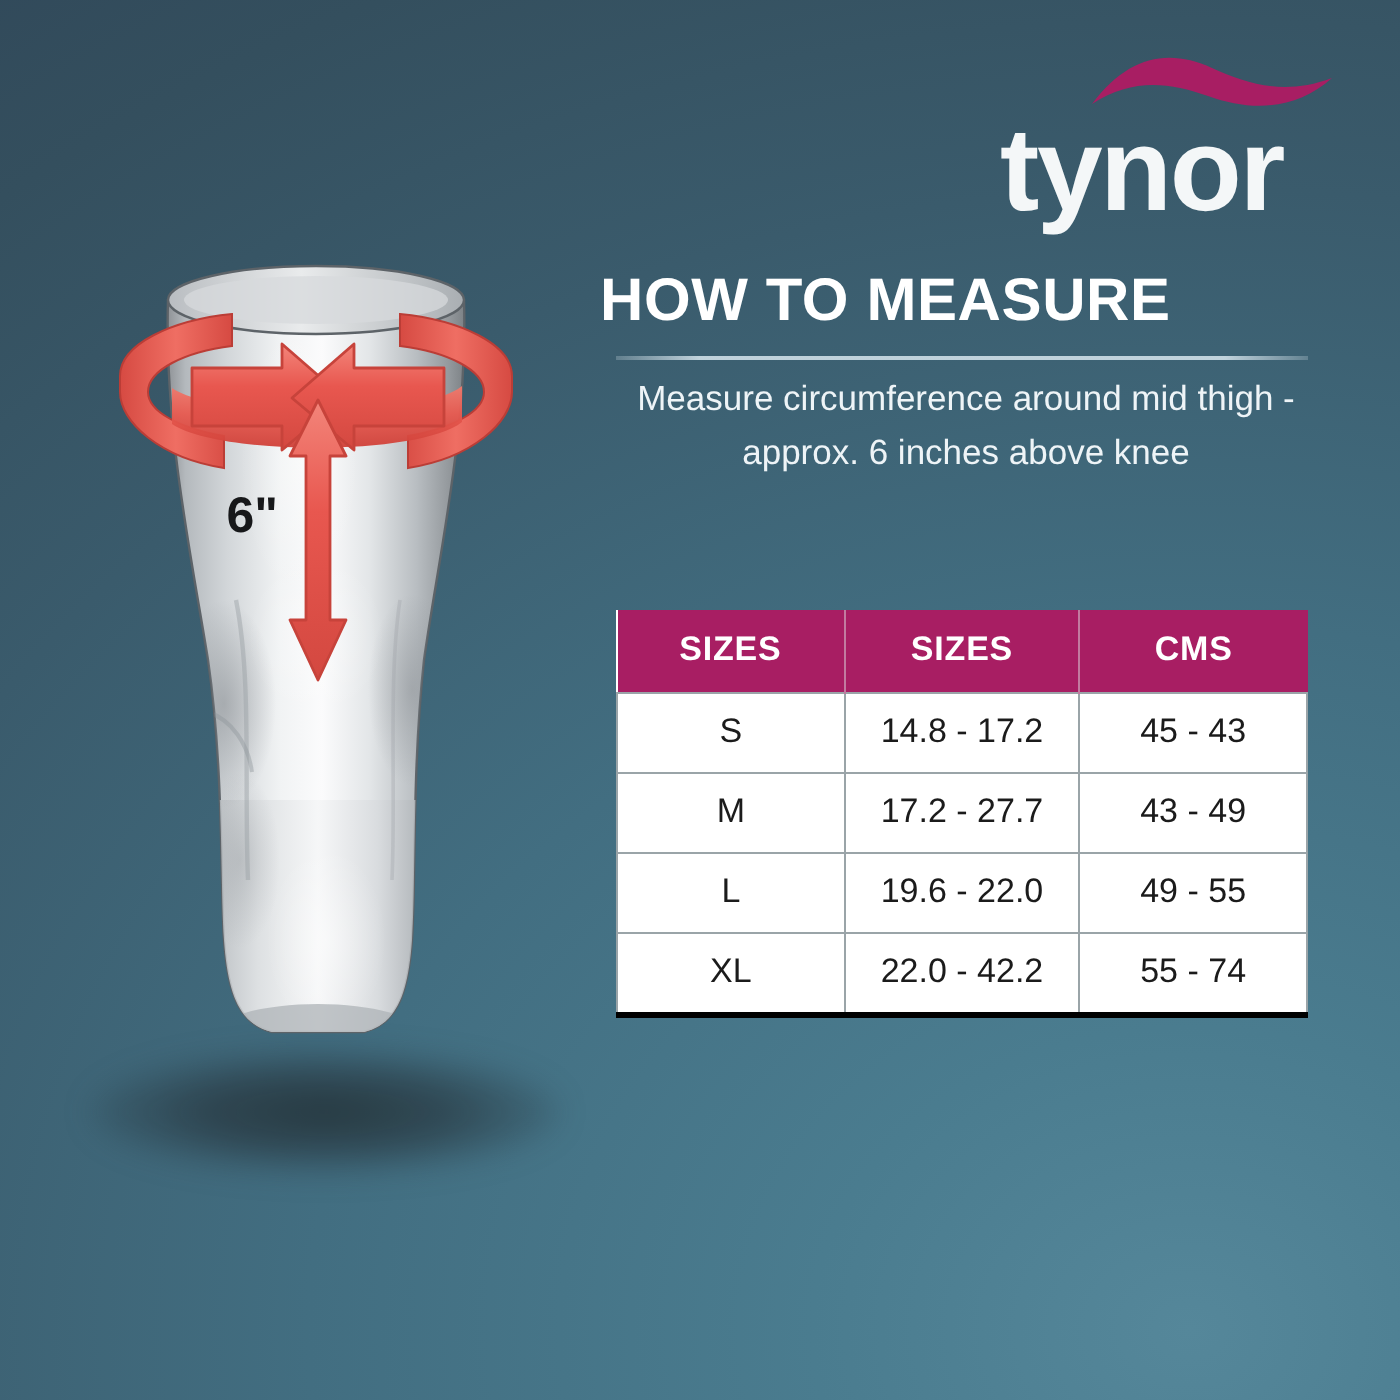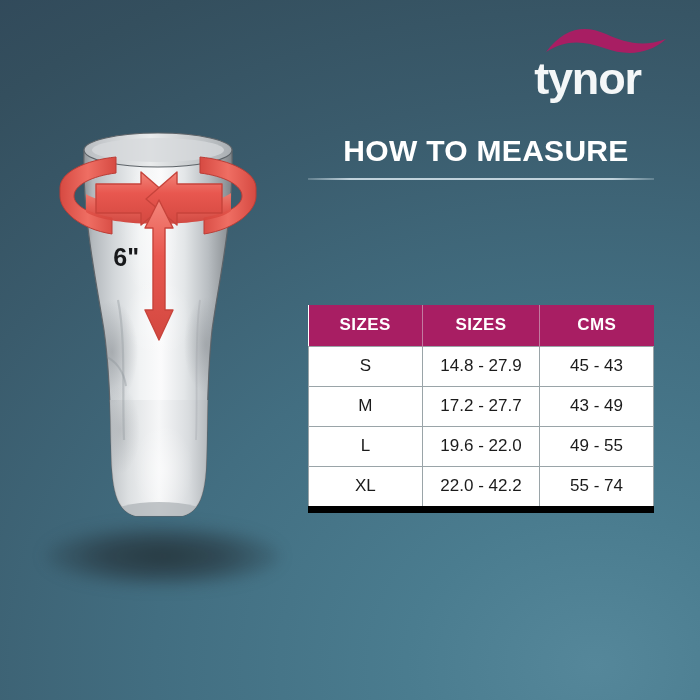--- a/index.html
+++ b/index.html
@@ -19,31 +19,29 @@
   }
 
   
   #logo-block {
     position:absolute; left:500px; top:22px;
     width:175px; height:85px;
   }
   #logo-swoosh { position:absolute; left:44px; top:0px; width:125px; height:40px; }
   #logo-wordmark {
     position:absolute; left:0; top:34px; width:175px;
-    text-align:center;
-    font-size:45px; font-weight:700;
+    font-size:59px; font-weight:700;
     letter-spacing:-1.2px;
     color:#f4f7f8;
     line-height:1;
   }
 
   
   #heading {
-    position:absolute; left:312px; top:136px; width:348px;
-    text-align:center;
+    position:absolute; left:300px; top:136px; width:348px;
     font-size:30px; font-weight:700;
     letter-spacing:0.3px;
     color:#ffffff;
     line-height:1;
   }
   #heading-divider {
     position:absolute; left:308px; top:178px; width:346px; height:2px;
     background:linear-gradient(to right, rgba(210,225,232,.25), rgba(215,230,238,.85) 12%, rgba(215,230,238,.85) 88%, rgba(210,225,232,.25));
   }
   #subtext {
@@ -73,21 +71,21 @@
   }
   #size-table td {
     color:#1b1b1b;
     font-size:17px;
     font-weight:400;
     text-align:center;
     padding:9px 0 10px;
     border:1px solid #9aa4a8;
     background:#ffffff;
   }
-  #size-table tr:last-child td { border-bottom:7px solid #000000; }
+  #size-table tr:last-child td { border-bottom:3px solid #000000; }
   #size-table col.c-size   { width:33%; }
   #size-table col.c-inches { width:34%; }
   #size-table col.c-cms    { width:33%; }
   .th-sep { border-right:1px solid #c27ba0 !important;margin-top:32px; }
 
   
   #leg-figure { position:absolute; left:0; top:0; width:310px; height:640px; }
 
   
   #leg-shadow {
@@ -105,20 +103,21 @@
 
   <div id="logo-block">
     <svg id="logo-swoosh" viewBox="0 0 125 40">
       <path d="M2,30 C20,6 40,2 62,12 C80,20 98,26 122,17 C104,33 82,34 60,26 C40,19 22,17 2,30 Z" fill="#a81e63"></path>
     </svg>
     <div id="logo-wordmark">tynor</div>
   </div>
 
   <div id="heading">HOW TO MEASURE</div>
   <div id="heading-divider"></div>
+  <div id="subtext">Measure circumference around mid thigh - approx. 6 inches above knee</div>
 
   <div id="leg-shadow"></div>
 
   <svg id="leg-figure" viewBox="0 0 310 640">
     <defs>
 
       <linearGradient id="gLimb" x1="0" y1="0" x2="1" y2="0">
         <stop offset="0.00" stop-color="#8f9397"></stop>
         <stop offset="0.06" stop-color="#b4b9bd"></stop>
         <stop offset="0.20" stop-color="#d2d6d9"></stop>
@@ -261,21 +260,21 @@
     <thead>
       <tr>
         <th class="th-sep">SIZES</th>
         <th class="th-sep">SIZES</th>
         <th>CMS</th>
       </tr>
     </thead>
     <tbody>
       <tr>
         <td>S</td>
-        <td>14.8 - 27.9</td>
+        <td>14.8 - 17.2</td>
         <td>45 - 43</td>
       </tr>
       <tr>
         <td>M</td>
         <td>17.2 - 27.7</td>
         <td>43 - 49</td>
       </tr>
       <tr>
         <td>L</td>
         <td>19.6 - 22.0</td>

